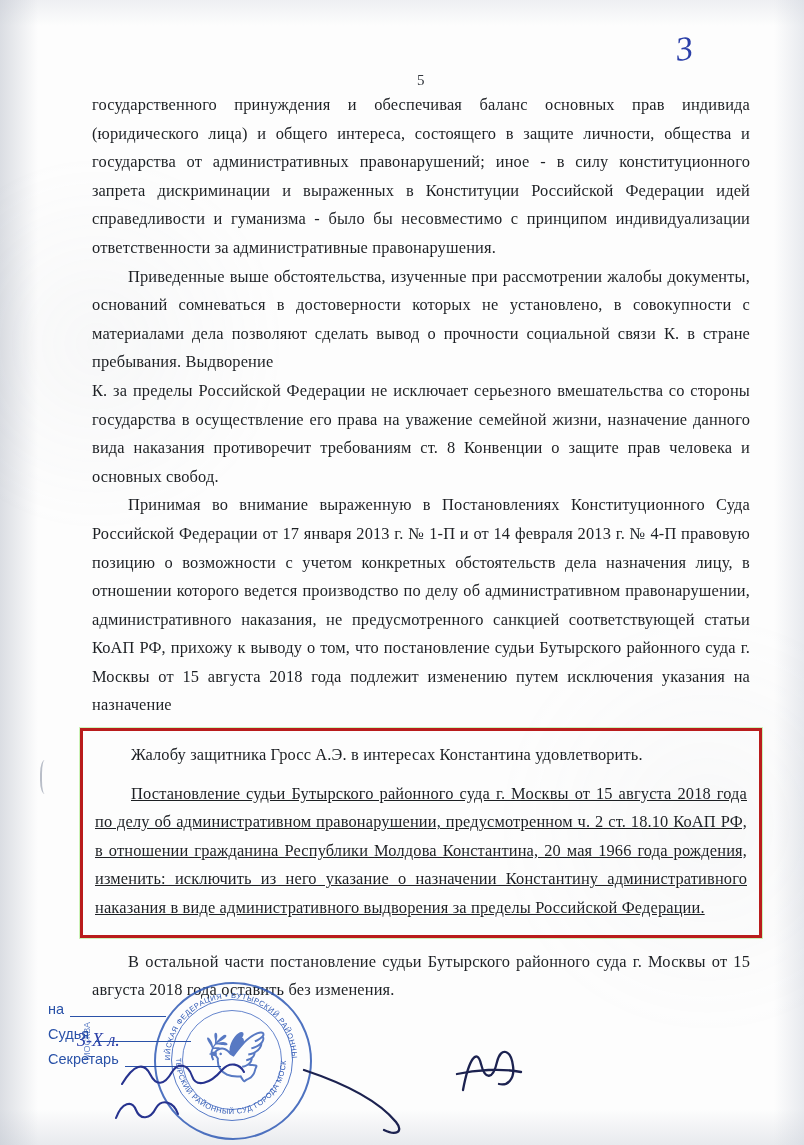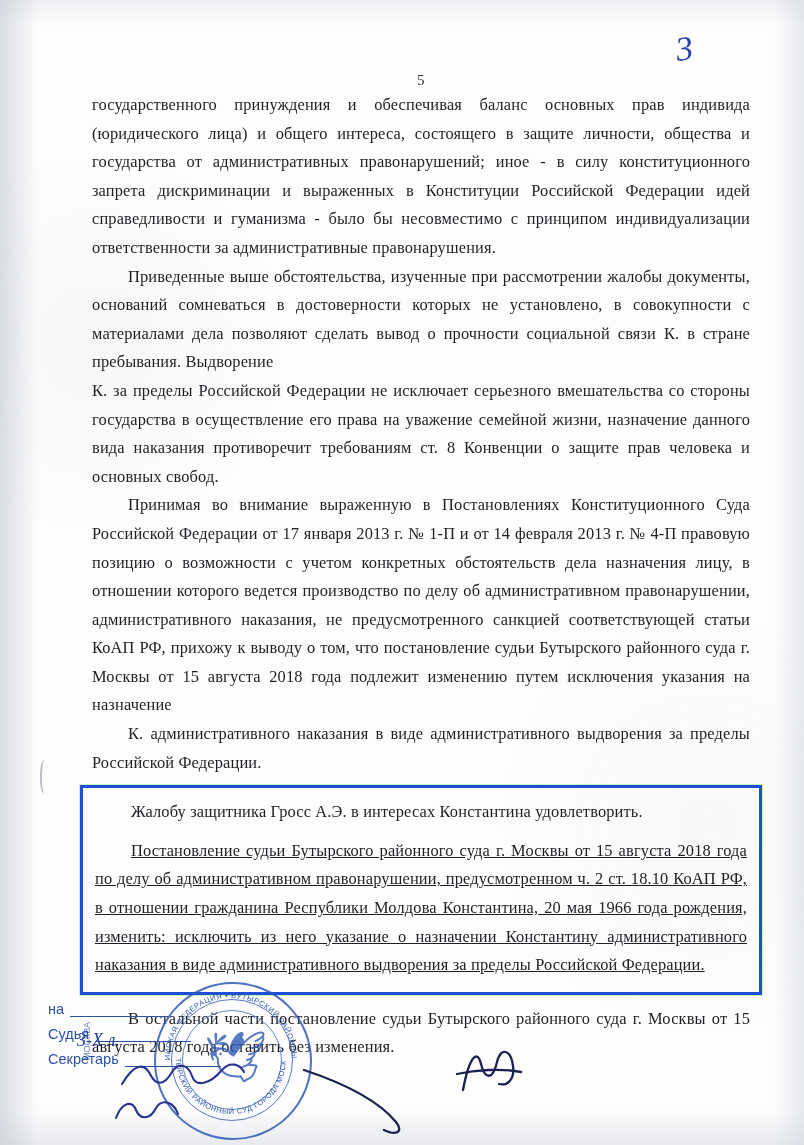--- a/index.html
+++ b/index.html
@@ -80,21 +80,21 @@
     line-height: 28.6px;
     color: #1d2024;
     letter-spacing: 0.15px;
   }
   p.para.indent {
     text-indent: 36px;
   }
 
   
   .highlight-box {
-    border: 3px solid #1d4ed8;
+    border: 3px solid #b91c1c;
     box-shadow: 0 0 0 1px rgba(111,225,58,0.35);
     padding: 10px 12px 12px 12px;
     margin: 8px -12px 6px -12px;
     background: transparent;
   }
   .highlight-box p.para {
     margin-bottom: 10px;
   }
   .highlight-box p.para:last-child {
     margin-bottom: 0;
@@ -262,21 +262,20 @@
 
   <div class="hand-note">3</div>
 
   <div class="page-number">5</div>
 
   <div class="body-text">
     <p class="para">государственного принуждения и обеспечивая баланс основных прав индивида (юридического лица) и общего интереса, состоящего в защите личности, общества и государства от административных правонарушений; иное - в силу конституционного запрета дискриминации и выраженных в Конституции Российской Федерации идей справедливости и гуманизма - было бы несовместимо с принципом индивидуализации ответственности за административные правонарушения.</p>
     <p class="para indent">Приведенные выше обстоятельства, изученные при рассмотрении жалобы документы, оснований сомневаться в достоверности которых не установлено, в совокупности с материалами дела позволяют сделать вывод о прочности социальной связи                       К. в стране пребывания. Выдворение</p>
     <p class="para">К. за пределы Российской Федерации не исключает серьезного вмешательства со стороны государства в осуществление его права на уважение семейной жизни, назначение данного вида наказания противоречит требованиям ст. 8 Конвенции о защите прав человека и основных свобод.</p>
     <p class="para indent">Принимая во внимание выраженную в Постановлениях Конституционного Суда Российской Федерации от 17 января 2013 г. № 1-П и от 14 февраля 2013 г. № 4-П правовую позицию о возможности с учетом конкретных обстоятельств дела назначения лицу, в отношении которого ведется производство по делу об административном правонарушении, административного наказания, не предусмотренного санкцией соответствующей статьи КоАП РФ, прихожу к выводу о том, что постановление судьи Бутырского районного суда г. Москвы от 15 августа 2018 года подлежит изменению путем исключения указания на назначение</p>
-    <p class="para indent">К. административного наказания в виде административного выдворения за пределы Российской Федерации.</p>
   </div>
 
 
   <div class="highlight-box">
     <p class="para indent">Жалобу защитника Гросс А.Э. в интересах                    Константина удовлетворить.</p>
     <p class="para indent">Постановление судьи Бутырского районного суда г. Москвы от 15 августа 2018 года по делу об административном правонарушении, предусмотренном ч. 2 ст. 18.10 КоАП РФ, в отношении гражданина Республики Молдова                 Константина, 20 мая 1966 года рождения, изменить: исключить из него указание о назначении                 Константину административного наказания в виде административного выдворения за пределы Российской Федерации.</p>
   </div>
 
   <div class="tail-text">
     <p class="para indent">В остальной части постановление судьи Бутырского районного суда г. Москвы от 15 августа 2018 года оставить без изменения.</p>

